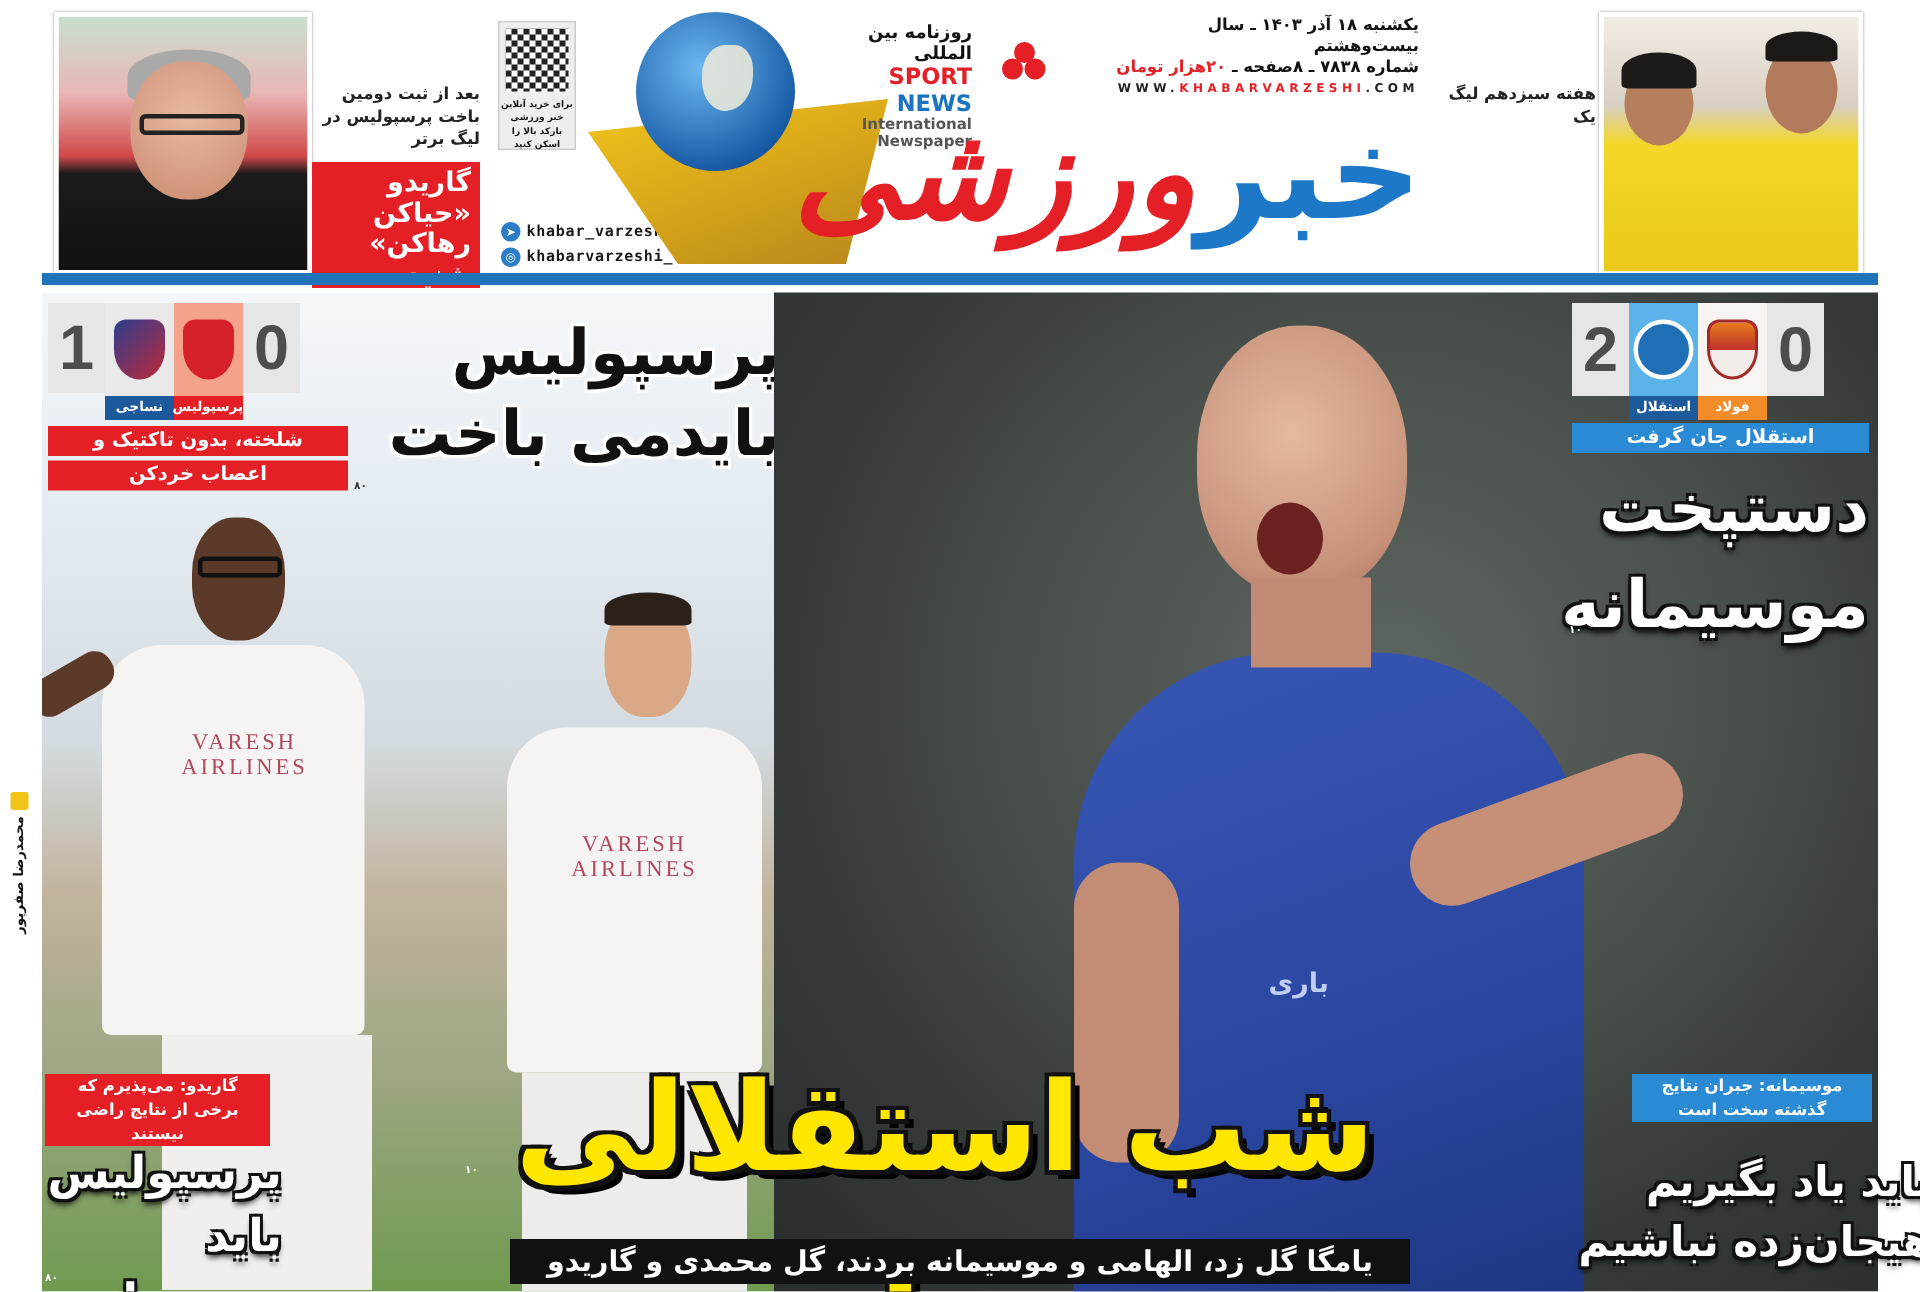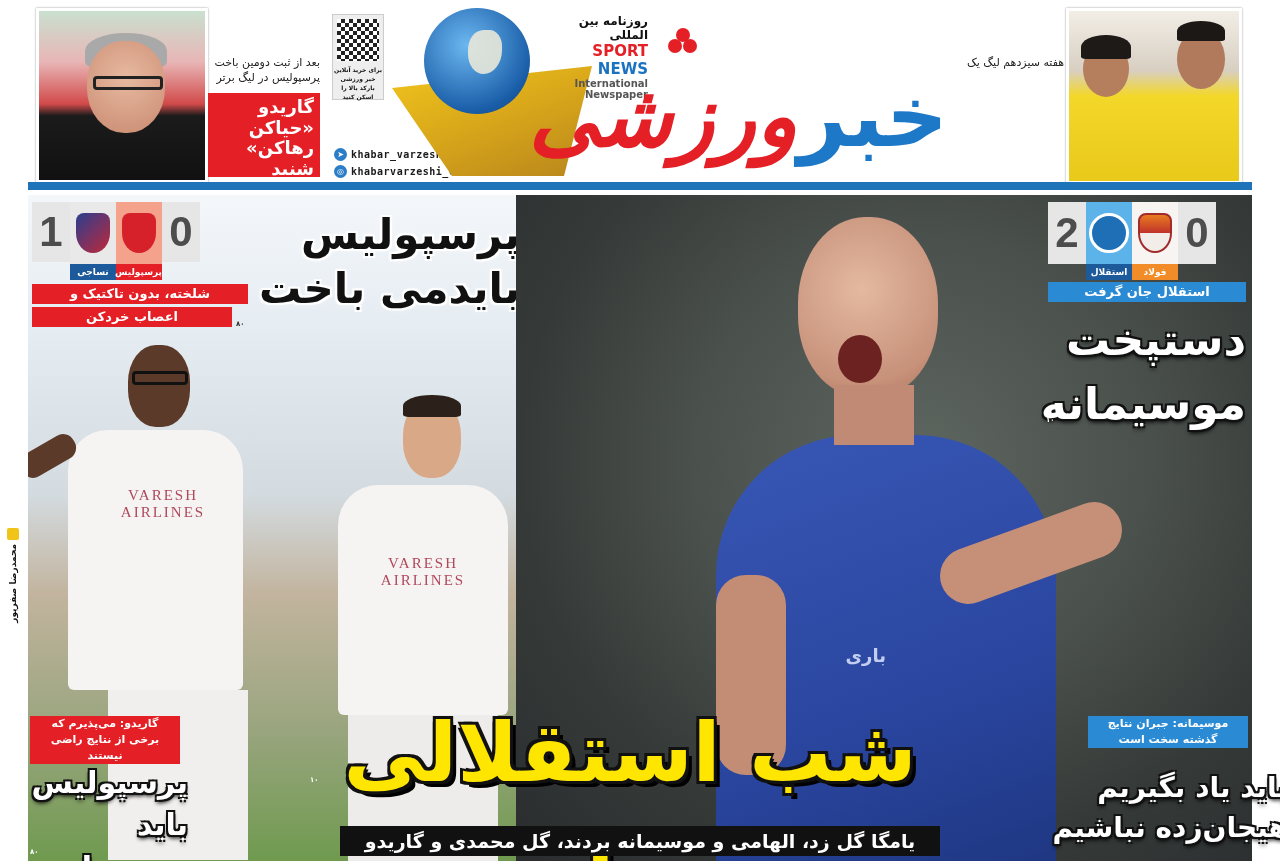--- a/index.html
+++ b/index.html
@@ -12,21 +12,21 @@
   #masthead { left: 0; top: 0; width: 1280px; height: 182px; background: #fff; }
   .photo-box { border: 3px solid #fff; box-shadow: 0 0 2px #999; overflow: hidden; }
   #coach-photo { left: 36px; top: 8px; width: 172px; height: 175px;
     background: linear-gradient(180deg, #c9e0cf 0%, #e8b6b6 30%, #d24a4a 55%, #1b1b1b 62%, #111 100%); }
   #coach-photo .head { position: absolute; left: 48px; top: 30px; width: 78px; height: 92px; border-radius: 45% 45% 48% 48%;
     background: radial-gradient(circle at 50% 40%, #e7b9a0, #c98a70); }
   #coach-photo .hair { position: absolute; left: 46px; top: 22px; width: 82px; height: 36px; border-radius: 50% 50% 20% 20%; background: #a9a9a9; }
   #coach-photo .glasses { position: absolute; left: 54px; top: 65px; width: 70px; height: 14px; border: 3px solid #222; border-radius: 4px; }
 
   #left-teaser { left: 208px; top: 55px; width: 112px; }
-  .kicker-text { font-size: 11px; font-weight: normal; color: #222; line-height: 15px; }
+  .kicker-text { font-size: 11px; font-weight: bold; color: #222; line-height: 15px; }
   .red-head { background: #e41f26; color: #fff; font-weight: bold; padding: 4px 6px; line-height: 1.15; }
   #left-teaser .red-head { margin-top: 8px; font-size: 18px; height: 84px; width: 112px; margin-left: 0; }
 
   #qr { left: 332px; top: 14px; width: 52px; height: 86px; background: #eee; border: 1px solid #ccc; }
   #qr .code { margin: 4px; width: 42px; height: 42px;
     background: repeating-conic-gradient(#222 0% 25%, #fff 0% 50%) 0 0 / 8px 8px; }
   #qr .caption { font-size: 6px; line-height: 9px; text-align: center; font-weight: bold; color: #111; }
 
   #socials { left: 334px; top: 146px; width: 160px; }
   .social-row { display: flex; align-items: center; gap: 4px; height: 17px; }
@@ -172,20 +172,25 @@
     <div class="en"><span class="s1">SPORT</span> <span class="s2">NEWS</span></div>
     <div class="sub">International Newspaper</div>
   </div>
 
   <div id="trefoil" class="abs">
     <span style="left:8px;top:0"></span>
       <span style="left:0;top:11px"></span>
       <span style="left:15px;top:11px"></span>
   </div>
 
+  <div id="issue-info" class="abs">
+    <div class="line">یکشنبه ۱۸ آذر ۱۴۰۳ ـ سال بیست‌وهشتم</div>
+    <div class="line"><span>شماره ۷۸۳۸ ـ ۸صفحه ـ</span> <span class="price">۲۰هزار تومان</span></div>
+    <div class="url"><span>WWW.</span><b>KHABARVARZESHI</b><span>.COM</span></div>
+  </div>
 
   <div id="brand" class="abs">
     <span class="b1">خبر</span><span class="b2">ورزشی</span>
   </div>
 
   <div id="right-teaser" class="abs rtl">
     <div class="kicker-text">هفته سیزدهم لیگ یک</div>
   </div>
 
   <div id="team-photo" class="abs photo-box">
@@ -224,21 +229,21 @@
   </div>
   <div class="team-col">
     <div class="team-logo" style="background:#f4a28c;">
         <div class="crest" style="background:#d6212a;"></div>
       </div>
     <div class="team-name" style="background:#e41f26;">پرسپولیس</div>
   </div>
   <div class="score-num">0</div>
 </div>
 
-<div class="red-sub" style="left:32px;top:284px;width:216px;">شلخته، بدون تاکتیک و</div>
+<div class="red-sub" style="left:32px;top:284px;width:200px;">شلخته، بدون تاکتیک و</div>
 <div class="red-sub" style="left:32px;top:307px;width:200px;">اعصاب خردکن</div>
 <div class="page-ref" style="left:236px;top:320px;">۸۰</div>
 
 <div id="left-headline" class="big-head">پرسپولیس بایدمی باخت</div>
 
 <div id="photo-credit" class="abs">
   <div class="cam"></div>
   <div class="name">محمدرضا صفرپور</div>
 </div>
 

